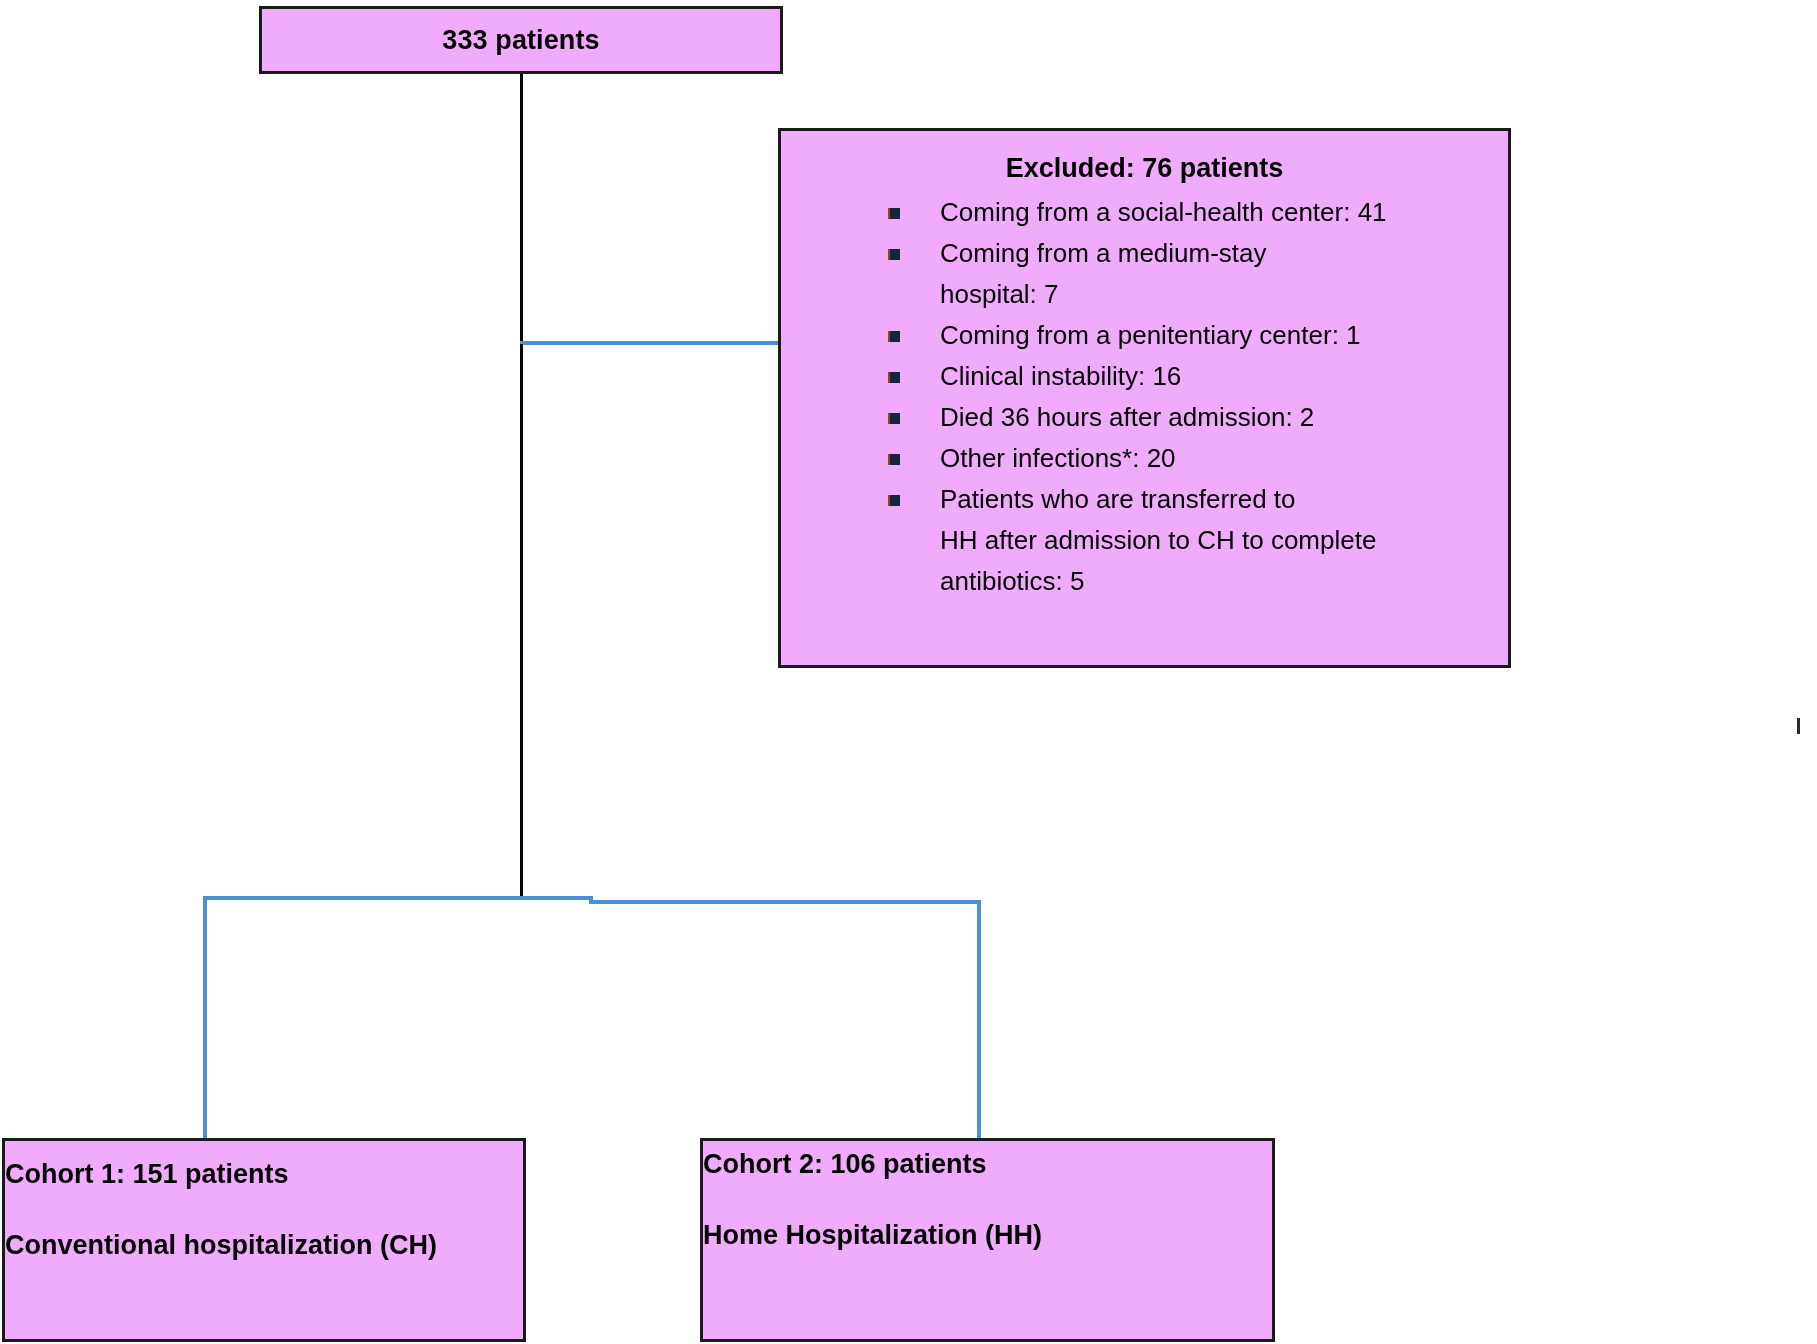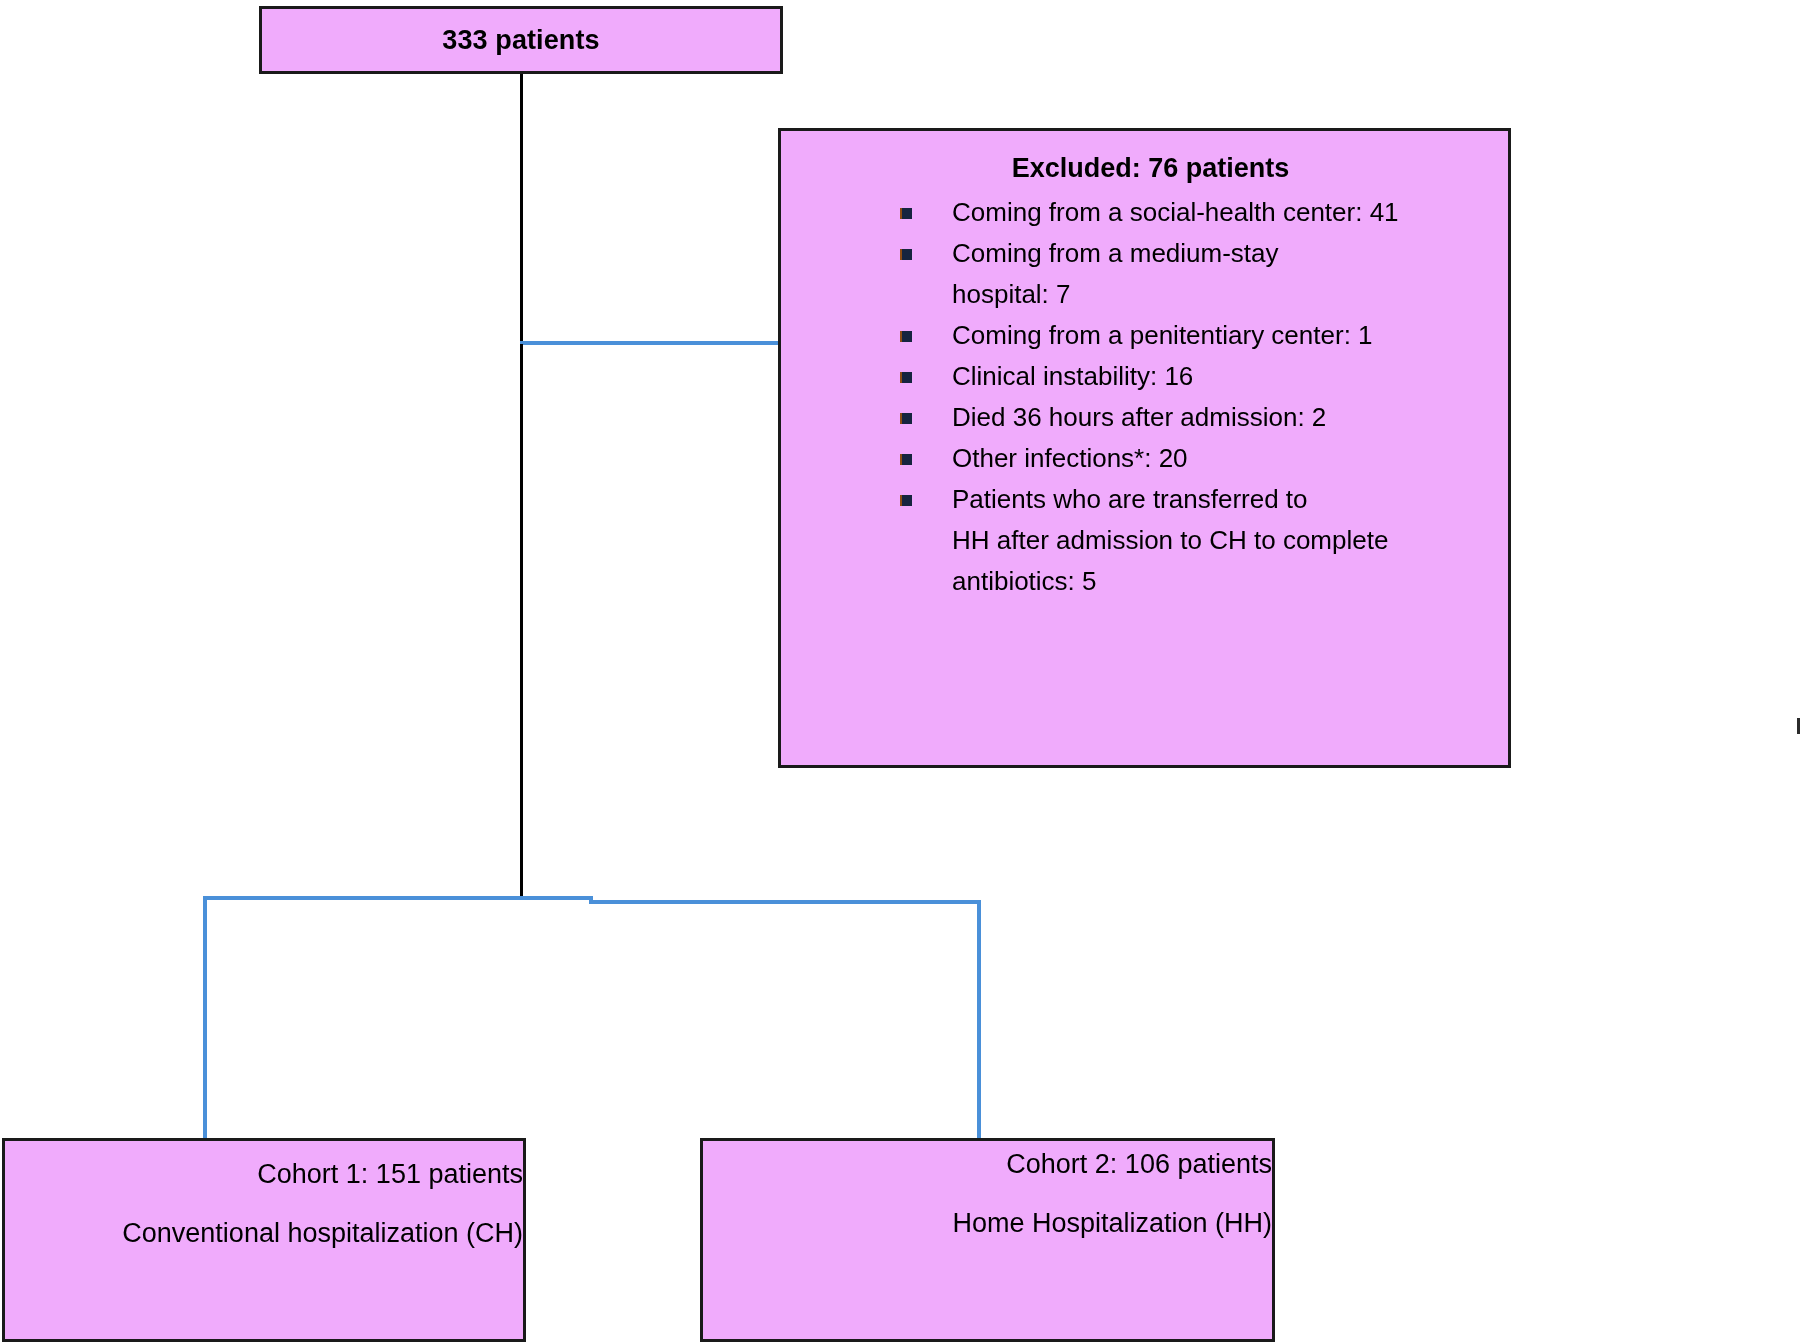--- a/index.html
+++ b/index.html
@@ -39,22 +39,22 @@
   #box-total .title {
     font-size: 27px;
     font-weight: bold;
     letter-spacing: 0.1px;
   }
 
   #box-excluded {
     left: 778px;
     top: 128px;
     width: 733px;
-    height: 640px;
-    padding: 16px 14px 10px 26px;
+    height: 540px;
+    padding: 16px 14px 10px 14px;
   }
   #box-excluded .ex-title {
     text-align: center;
     font-size: 27px;
     font-weight: bold;
     margin: 6px 0 4px 0;
   }
   .ex-list {
     list-style: none;
     margin: 8px;
@@ -89,29 +89,29 @@
     padding-top: 18px;
   }
   #box-cohort2 {
     left: 700px;
     top: 1138px;
     width: 575px;
     height: 204px;
     padding-top: 8px;
   }
   .cohort-title {
-    text-align: right;
-    font-size: 27px;
-    font-weight: normal;
-    margin-bottom: 28px;
+    text-align: left;
+    font-size: 27px;
+    font-weight: bold;
+    margin-bottom: 40px;
   }
   .cohort-sub {
-    text-align: right;
-    font-size: 27px;
-    font-weight: normal;
+    text-align: left;
+    font-size: 27px;
+    font-weight: bold;
   }
 
   
   .line {
     position: absolute;
   }
   .v-black {
     width: 3px;
     background: #000000;
   }

